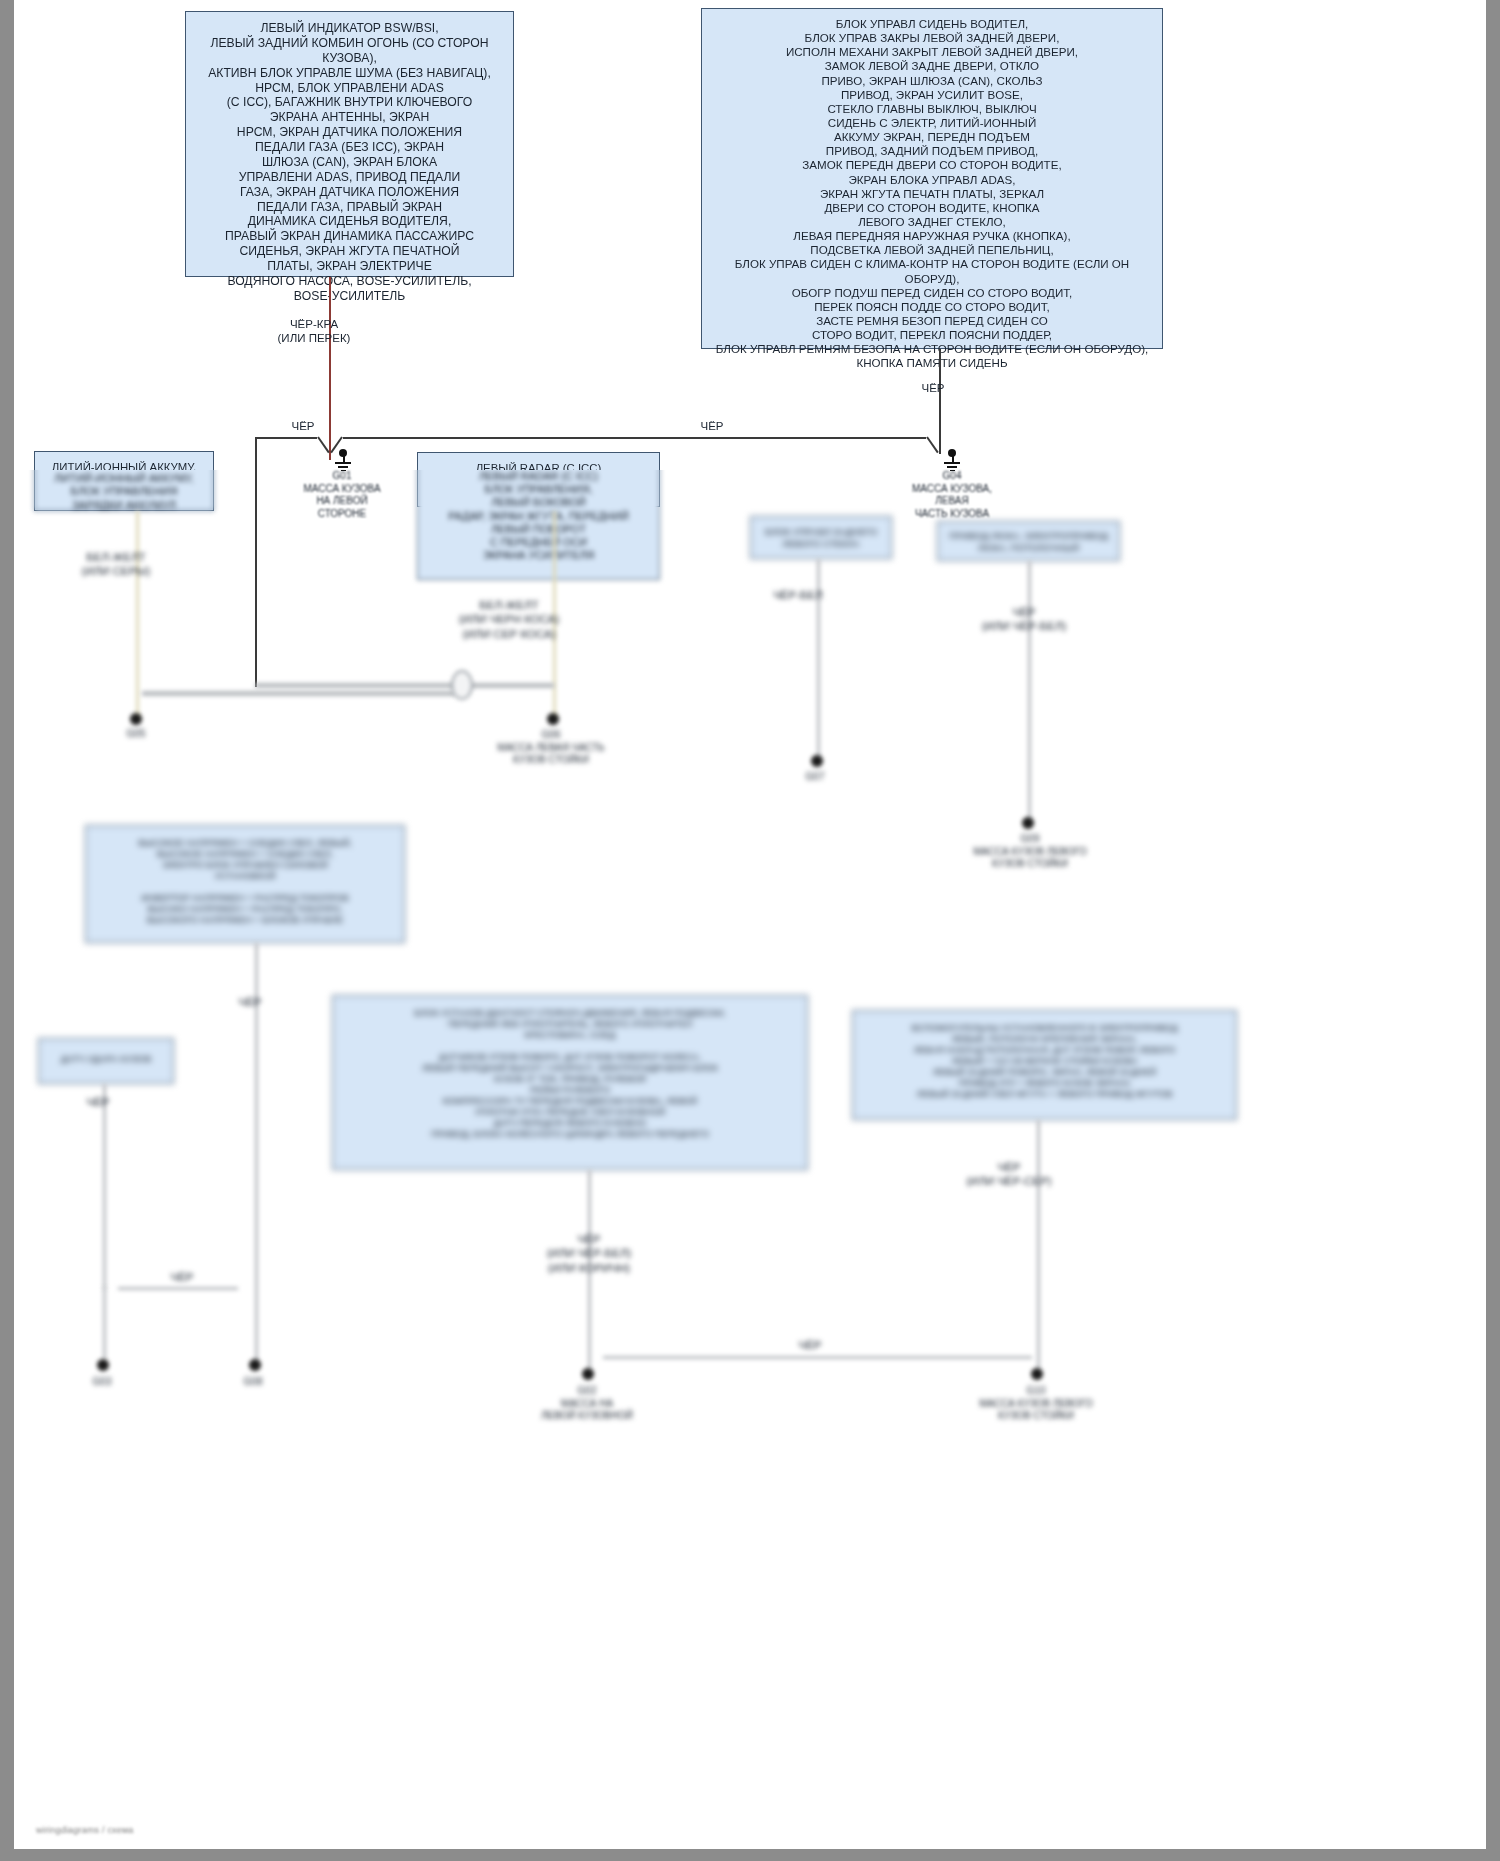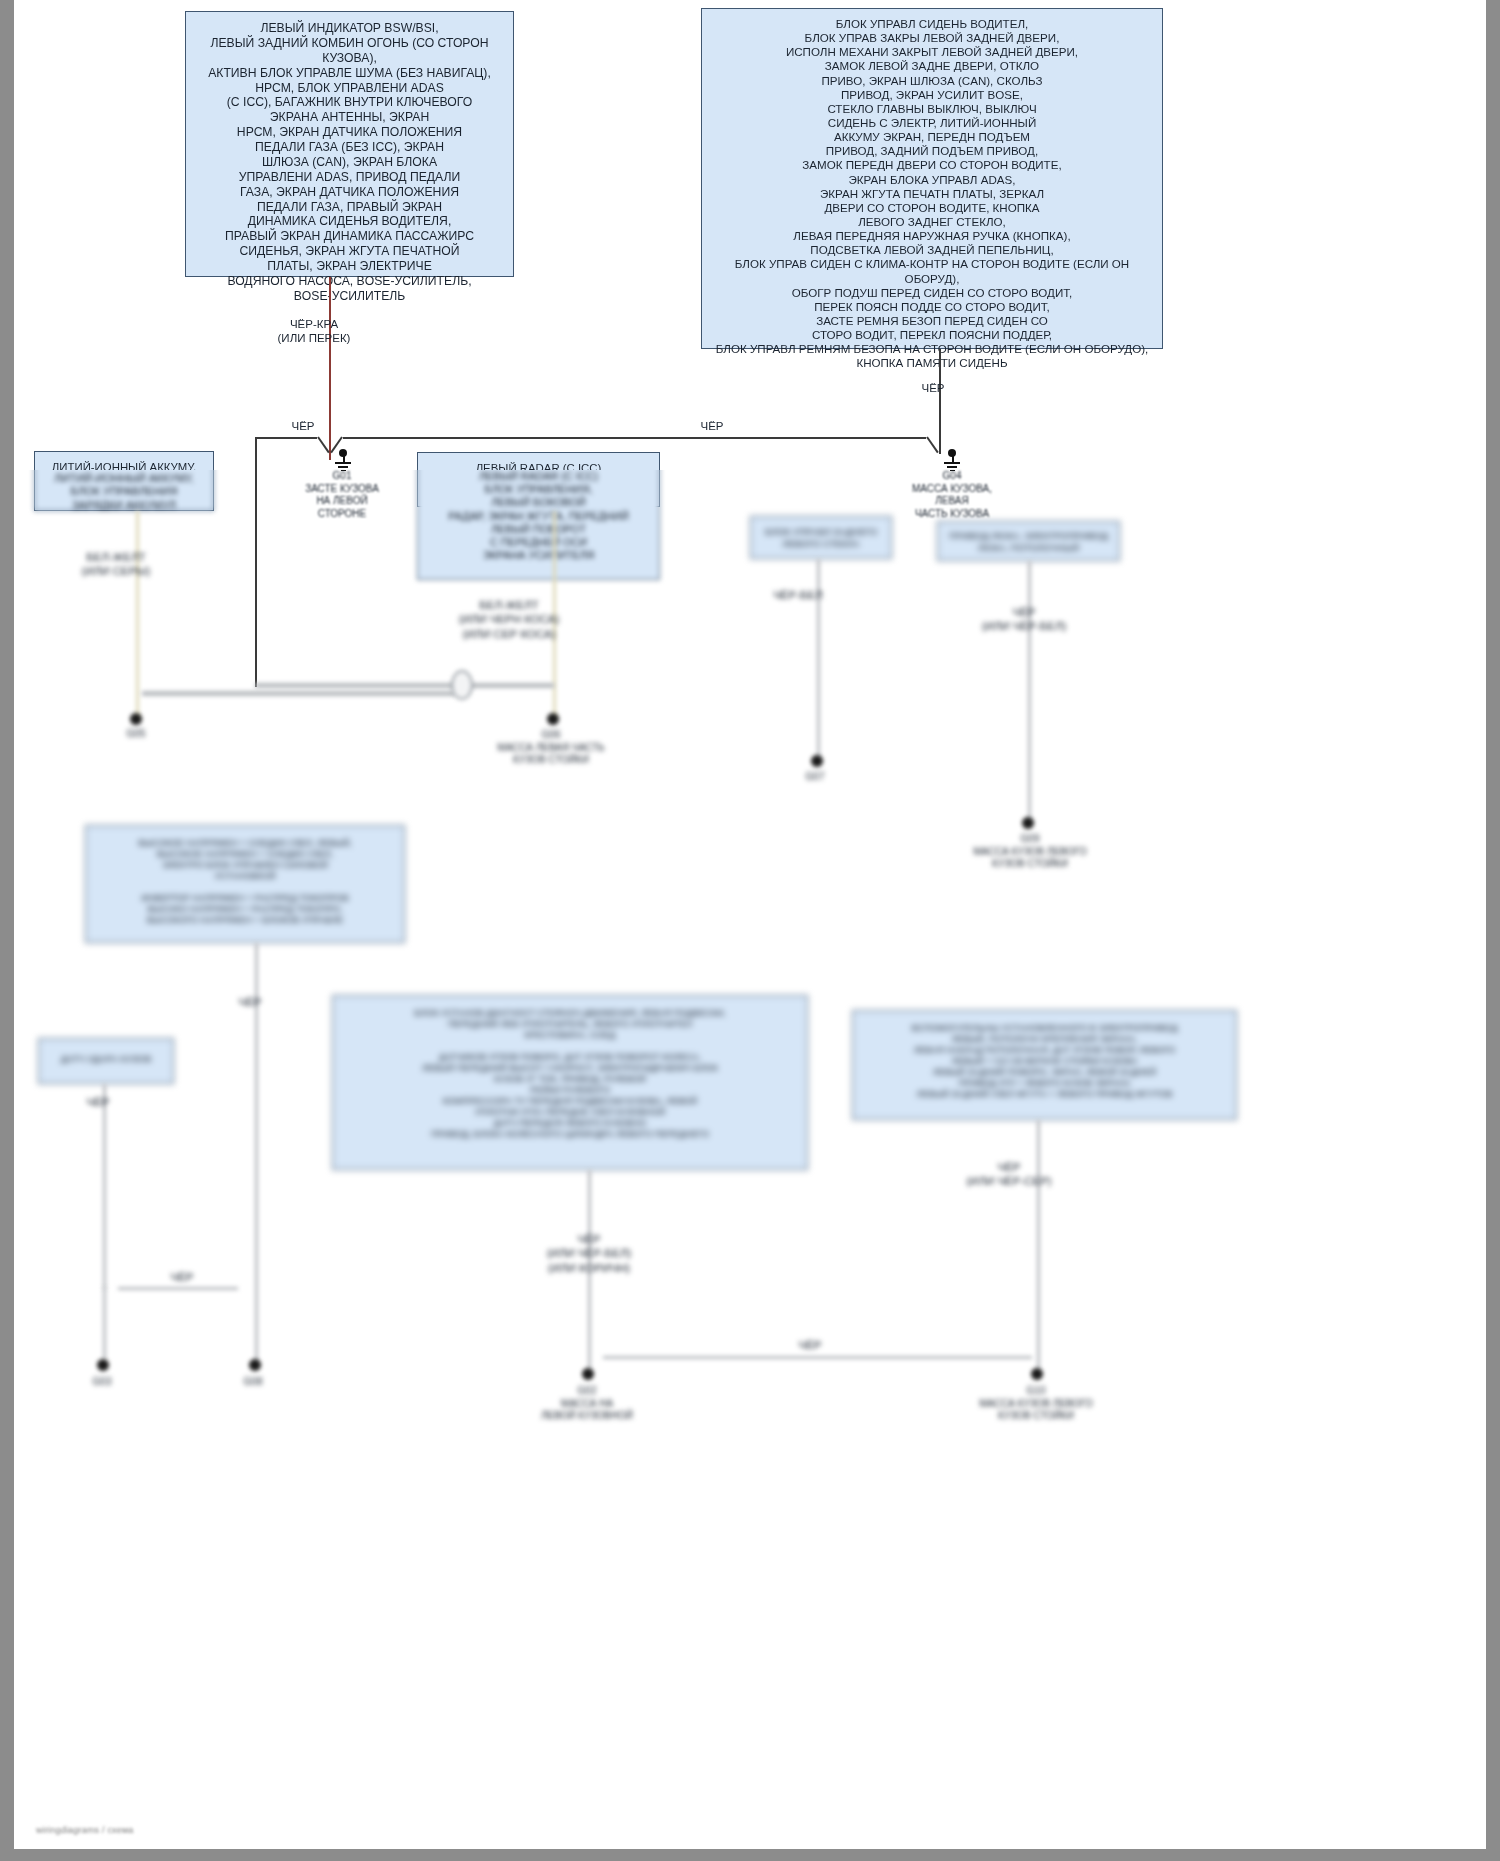--- a/index.html
+++ b/index.html
@@ -157,21 +157,21 @@
     <div class="wlabel" style="left:668px;top:419px;width:60px;">ЧЁР</div>
 
     <div class="gnd" style="left:316px;top:449px;">
       <div class="dot"></div>
         <div class="stem"></div>
       <div class="b1"></div>
         <div class="b2"></div>
         <div class="b3"></div>
     </div>
     <div class="gnd-label sharpish" style="left:278px;top:470px;width:100px;">G01
-ЗАСТЕ КУЗОВА
+МАССА КУЗОВА
 НА ЛЕВОЙ СТОРОНЕ</div>
 
     <div class="gnd" style="left:925px;top:449px;">
       <div class="dot"></div>
         <div class="stem"></div>
       <div class="b1"></div>
         <div class="b2"></div>
         <div class="b3"></div>
     </div>
     <div class="gnd-label sharpish" style="left:888px;top:470px;width:100px;">G04

